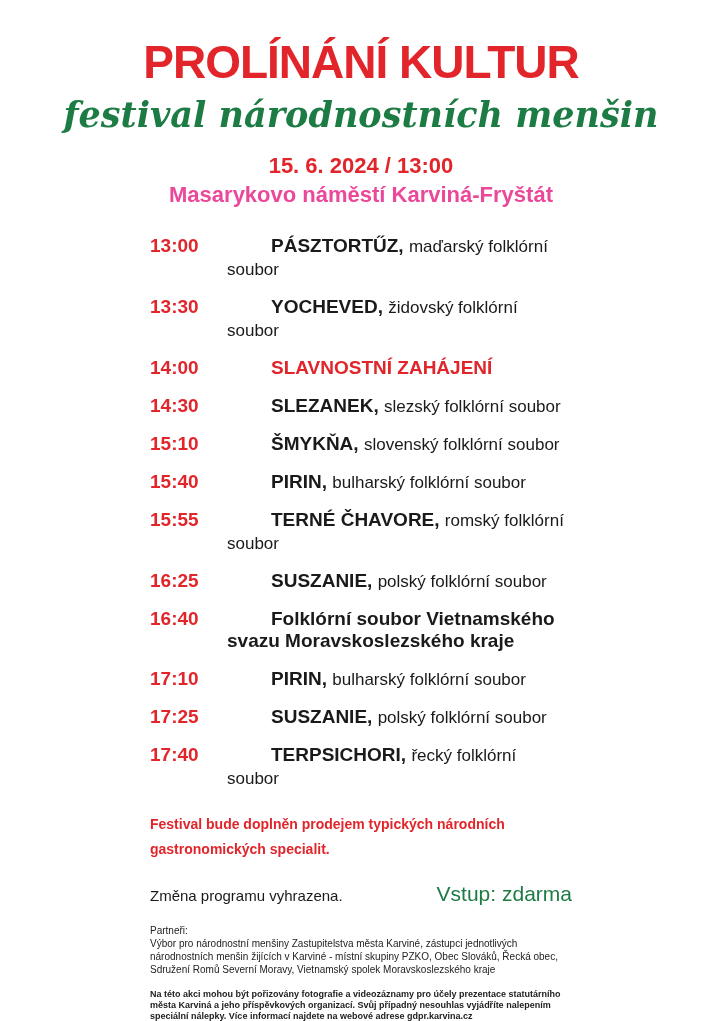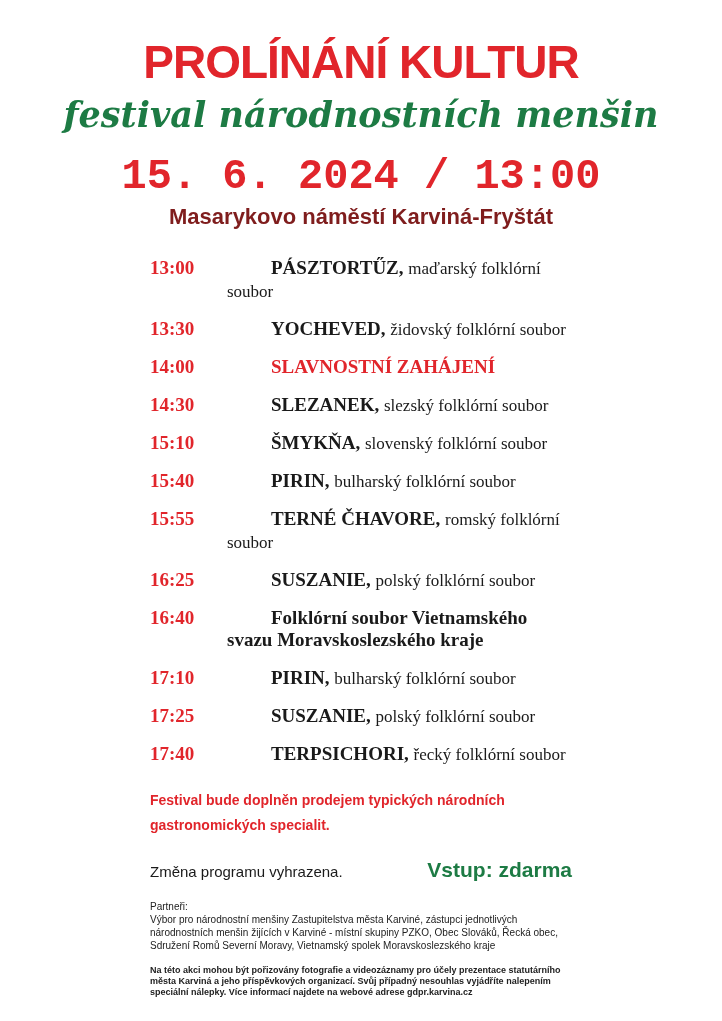--- a/index.html
+++ b/index.html
@@ -17,45 +17,45 @@
   .title {
     color:#e1252b; font-size:46px; font-weight:bold;
     letter-spacing:-1px; line-height:1.05;
   }
   .subtitle {
     color:#1d7b44; font-size:35px; font-weight:bold; font-style:italic;
     font-family:"DejaVu Serif", serif;
     margin-top:10px; line-height:1.1;
   }
   .datetime {
-    color:#e1252b; font-size:42px; font-weight:bold; margin-top:18px;font-family:Liberation Mono, monospace;
+    color:#e1252b; font-size:22px; font-weight:bold; margin-top:18px;
   }
   .venue {
-    color:#7f1d1d; font-size:22px; font-weight:bold; margin-top:3px;
+    color:#ec4899; font-size:22px; font-weight:bold; margin-top:3px;
   }
-  .schedule { margin:27px 150px 0 150px;font-family:Liberation Serif, serif; }
+  .schedule { margin:27px 150px 0 150px; }
   .row { display:flex; margin-bottom:15px; line-height:22px; }
   .time {
     color:#e1252b; font-weight:bold; font-size:19px;
     width:77px; flex-shrink:0;
   }
   .entry { font-size:19px; }
   .entry .name { font-weight:bold; color:#1a1a1a;margin-left:44px; }
   .entry .desc { font-size:17px; color:#1a1a1a; }
   .row.highlight .name { color:#e1252b; }
   .notice {
     margin:22px 150px 0 150px;
     color:#e1252b; font-weight:bold; font-size:14px; line-height:25px;
   }
   .meta-row {
     display:flex; justify-content:space-between; align-items:baseline;
     margin:20px 150px 10px 150px;
   }
   .program-change { font-size:15px; color:#1a1a1a; }
-  .admission { color:#1d7b44; font-size:21px; font-weight:bold; }
+  .admission { color:#1d7b44; font-size:21px; font-weight:normal; }
   .partners { margin:18px 152px 0 150px; font-size:10px; line-height:13px; color:#222; }
   .legal {
     margin:13px 152px 0 150px; font-size:9px; line-height:11px;
     font-weight:bold; color:#222;
   }
 </style>
 </head>
 <body>
 
 <div class="page">

